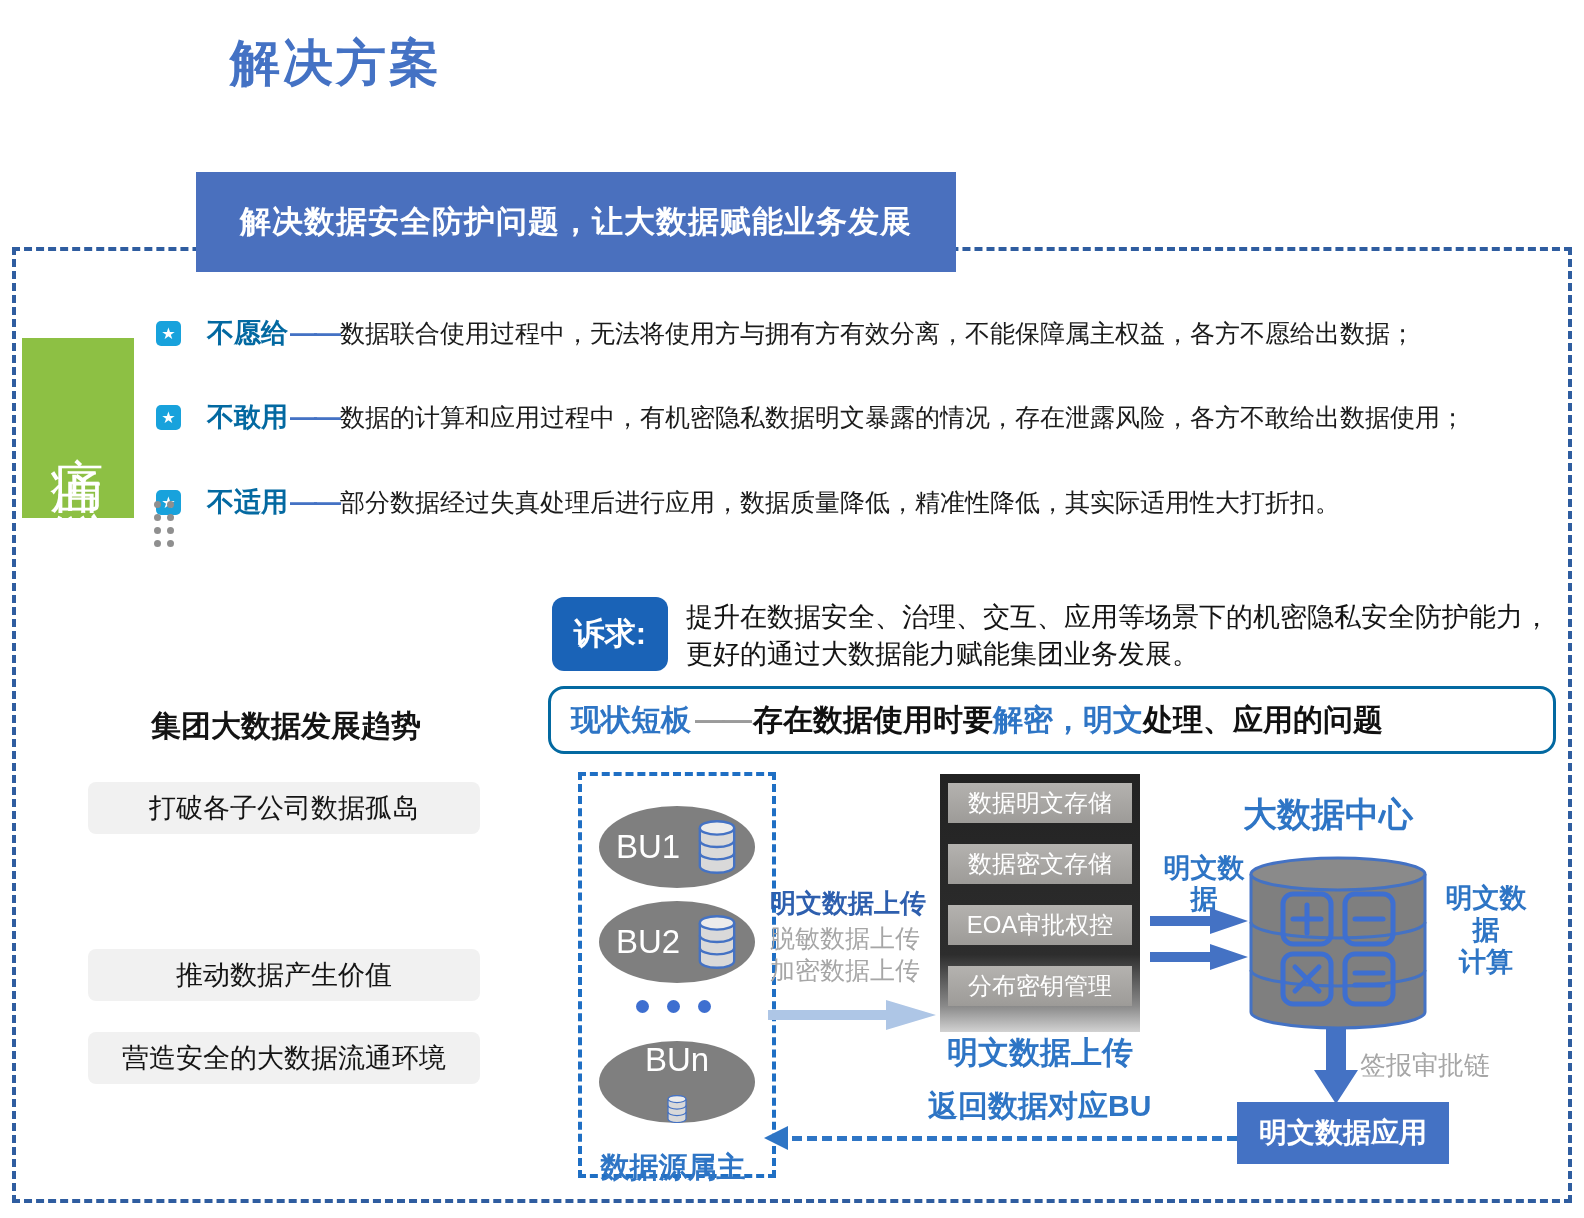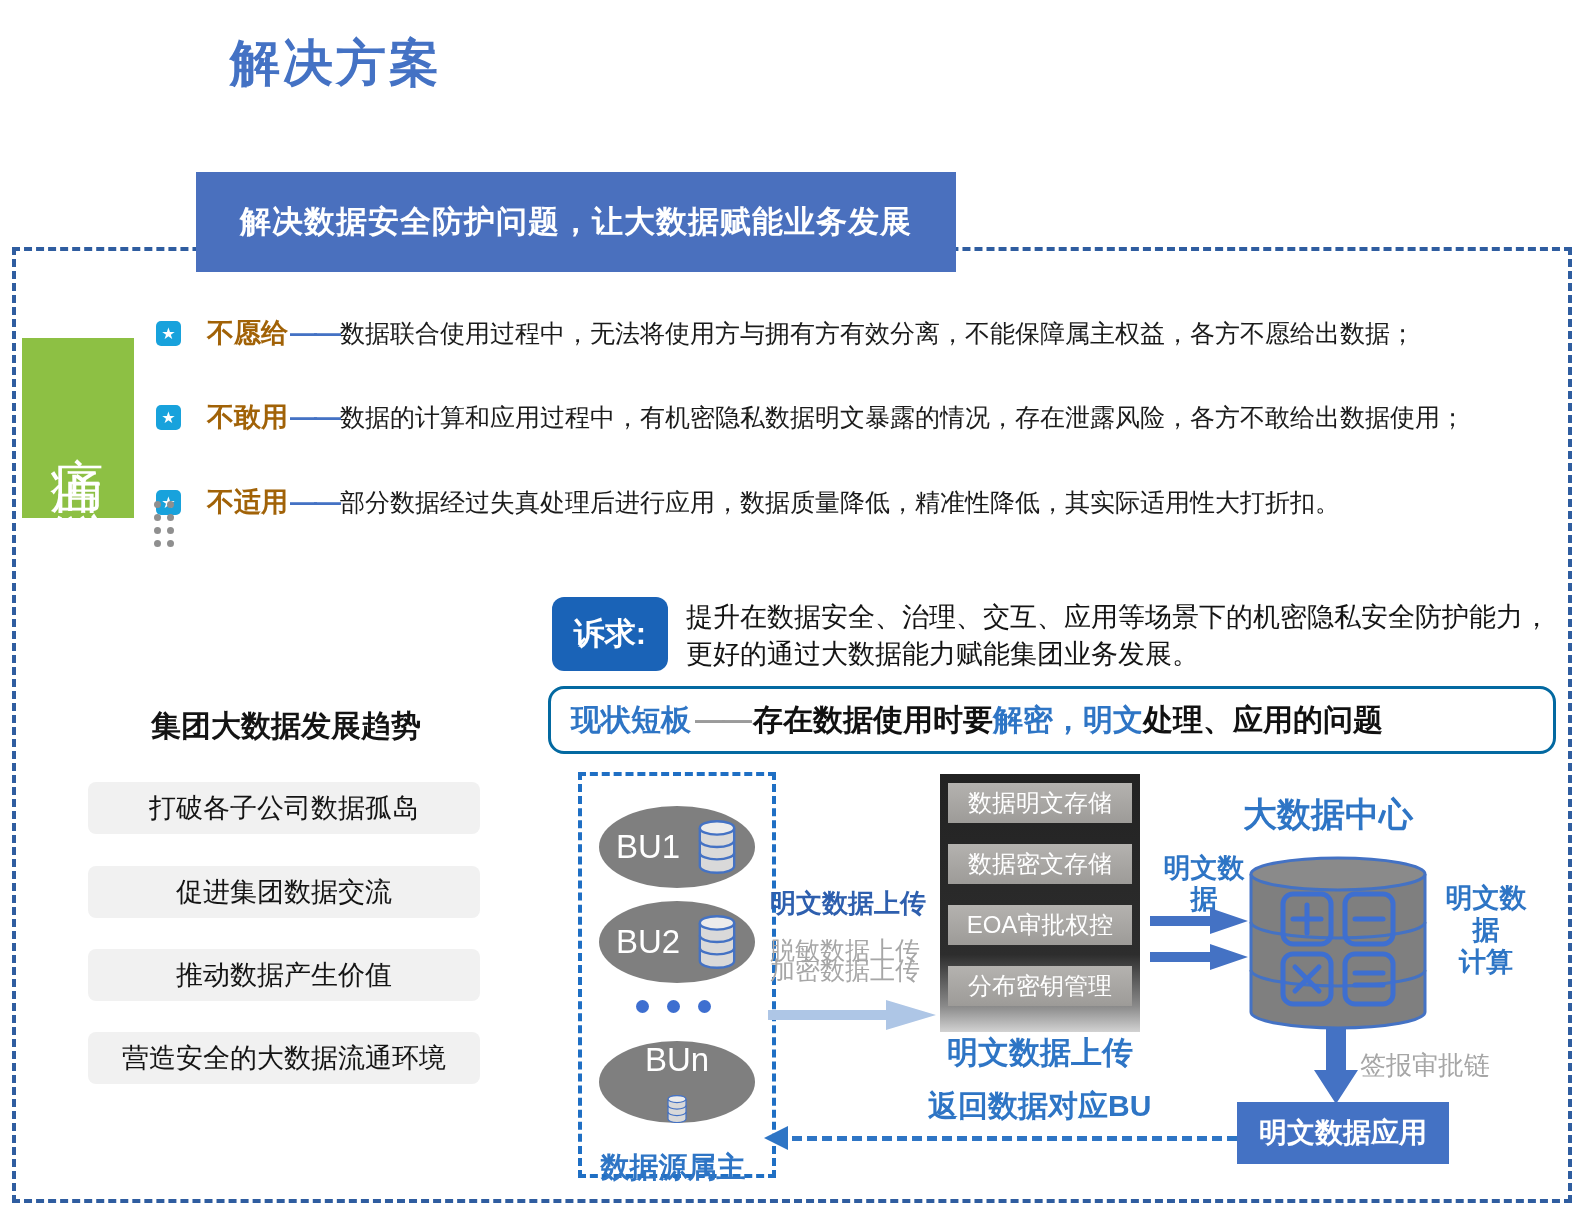--- a/index.html
+++ b/index.html
@@ -29,21 +29,21 @@
     writing-mode:vertical-rl;text-orientation:upright;
     color:#ffffff;font-size:56px;line-height:1;letter-spacing:16px;
     font-family:"DejaVu Serif","Liberation Serif",serif;
   }
   .pain-row{left:156px;height:34px;display:flex;align-items:center;white-space:nowrap;}
   .pain-row .star{
     width:25px;height:25px;border-radius:5px;background:#18A2DC;flex:0 0 auto;
     display:flex;align-items:center;justify-content:center;
     color:#ffffff;font-size:16px;margin-right:26px;
   }
-  .pain-kw{font-size:27px;font-weight:800;color:#a16207;}
+  .pain-kw{font-size:27px;font-weight:800;color:#0369a1;}
   .pain-dash{font-size:27px;font-weight:800;color:#4472C4;letter-spacing:-3px;margin:0 2px 0 2px;}
   .pain-text{font-size:25px;color:#1b1b1b;}
   .dot-grid{
     left:154px;top:501px;z-index:4;display:grid;
     grid-template-columns:repeat(2,7px);grid-auto-rows:7px;gap:6px 6px;
   }
   .dot-grid i{width:7px;height:7px;border-radius:50%;background:#8F8F8F;display:block;}
 
   
   .appeal-badge{
@@ -75,21 +75,21 @@
     left:599px;width:156px;height:82px;background:#7F7F7F;border-radius:50%;
     display:flex;align-items:center;justify-content:center;gap:16px;z-index:2;
   }
   .bu .bu-label{color:#ffffff;font-size:33px;}
   .bu-dots{left:636px;top:1000px;display:flex;gap:18px;}
   .bu-dots i{width:13px;height:13px;border-radius:50%;background:#3E6FD0;display:block;}
   .source-label{left:578px;top:1148px;width:190px;text-align:center;font-size:29px;font-weight:800;color:#2E75C5;}
 
   
   .upload-primary{left:770px;top:886px;font-size:26px;font-weight:800;color:#2E5FAE;}
-  .upload-sec1{left:770px;top:922px;font-size:25px;color:#A6A6A6;margin-top:12px;}
+  .upload-sec1{left:770px;top:922px;font-size:25px;color:#A6A6A6;}
   .upload-sec2{left:770px;top:954px;font-size:25px;color:#A6A6A6;}
 
   
   .platform{
     left:940px;top:774px;width:200px;height:258px;box-sizing:border-box;padding:9px 8px;
     background:linear-gradient(180deg,#222222 0%,#2d2d2d 70%,#8a8a8a 90%,#d2d2d2 100%);
   }
   .platform .prow{
     height:40px;margin-bottom:21px;background:linear-gradient(180deg,#b4b2af,#9d9b98);
     display:flex;align-items:center;justify-content:center;color:#ffffff;font-size:24px;
@@ -165,21 +165,20 @@
     <span class="sb-label">现状短板</span>
     <span class="sb-dash">——</span>
     <span class="sb-text">存在数据使用时要</span>
     <span class="sb-text sb-hl">解密，</span>
     <span class="sb-text sb-hl">明文</span>
     <span class="sb-text">处理、应用的问题</span>
   </div>
 
   <div class="abs trend-title">集团大数据发展趋势</div>
   <div class="abs trend-box" style="top:782px;">打破各子公司数据孤岛</div>
-  <div class="abs trend-box" style="top:866px;">促进集团数据交流</div>
   <div class="abs trend-box" style="top:949px;">推动数据产生价值</div>
   <div class="abs trend-box" style="top:1032px;">营造安全的大数据流通环境</div>
 
   <div class="abs diagram-frame"></div>
 
   <div class="abs bu" style="top:806px;">
     <span class="bu-label">BU1</span>
     <svg width="42" height="54" viewBox="0 0 44 56">
       <path d="M4 8 v40 a18 7 0 0 0 36 0 v-40" fill="#D9D9D9" stroke="#4472C4" stroke-width="2.5"></path>
       <path d="M4 21 a18 7 0 0 0 36 0 M4 34 a18 7 0 0 0 36 0" fill="none" stroke="#4472C4" stroke-width="2.5"></path>

